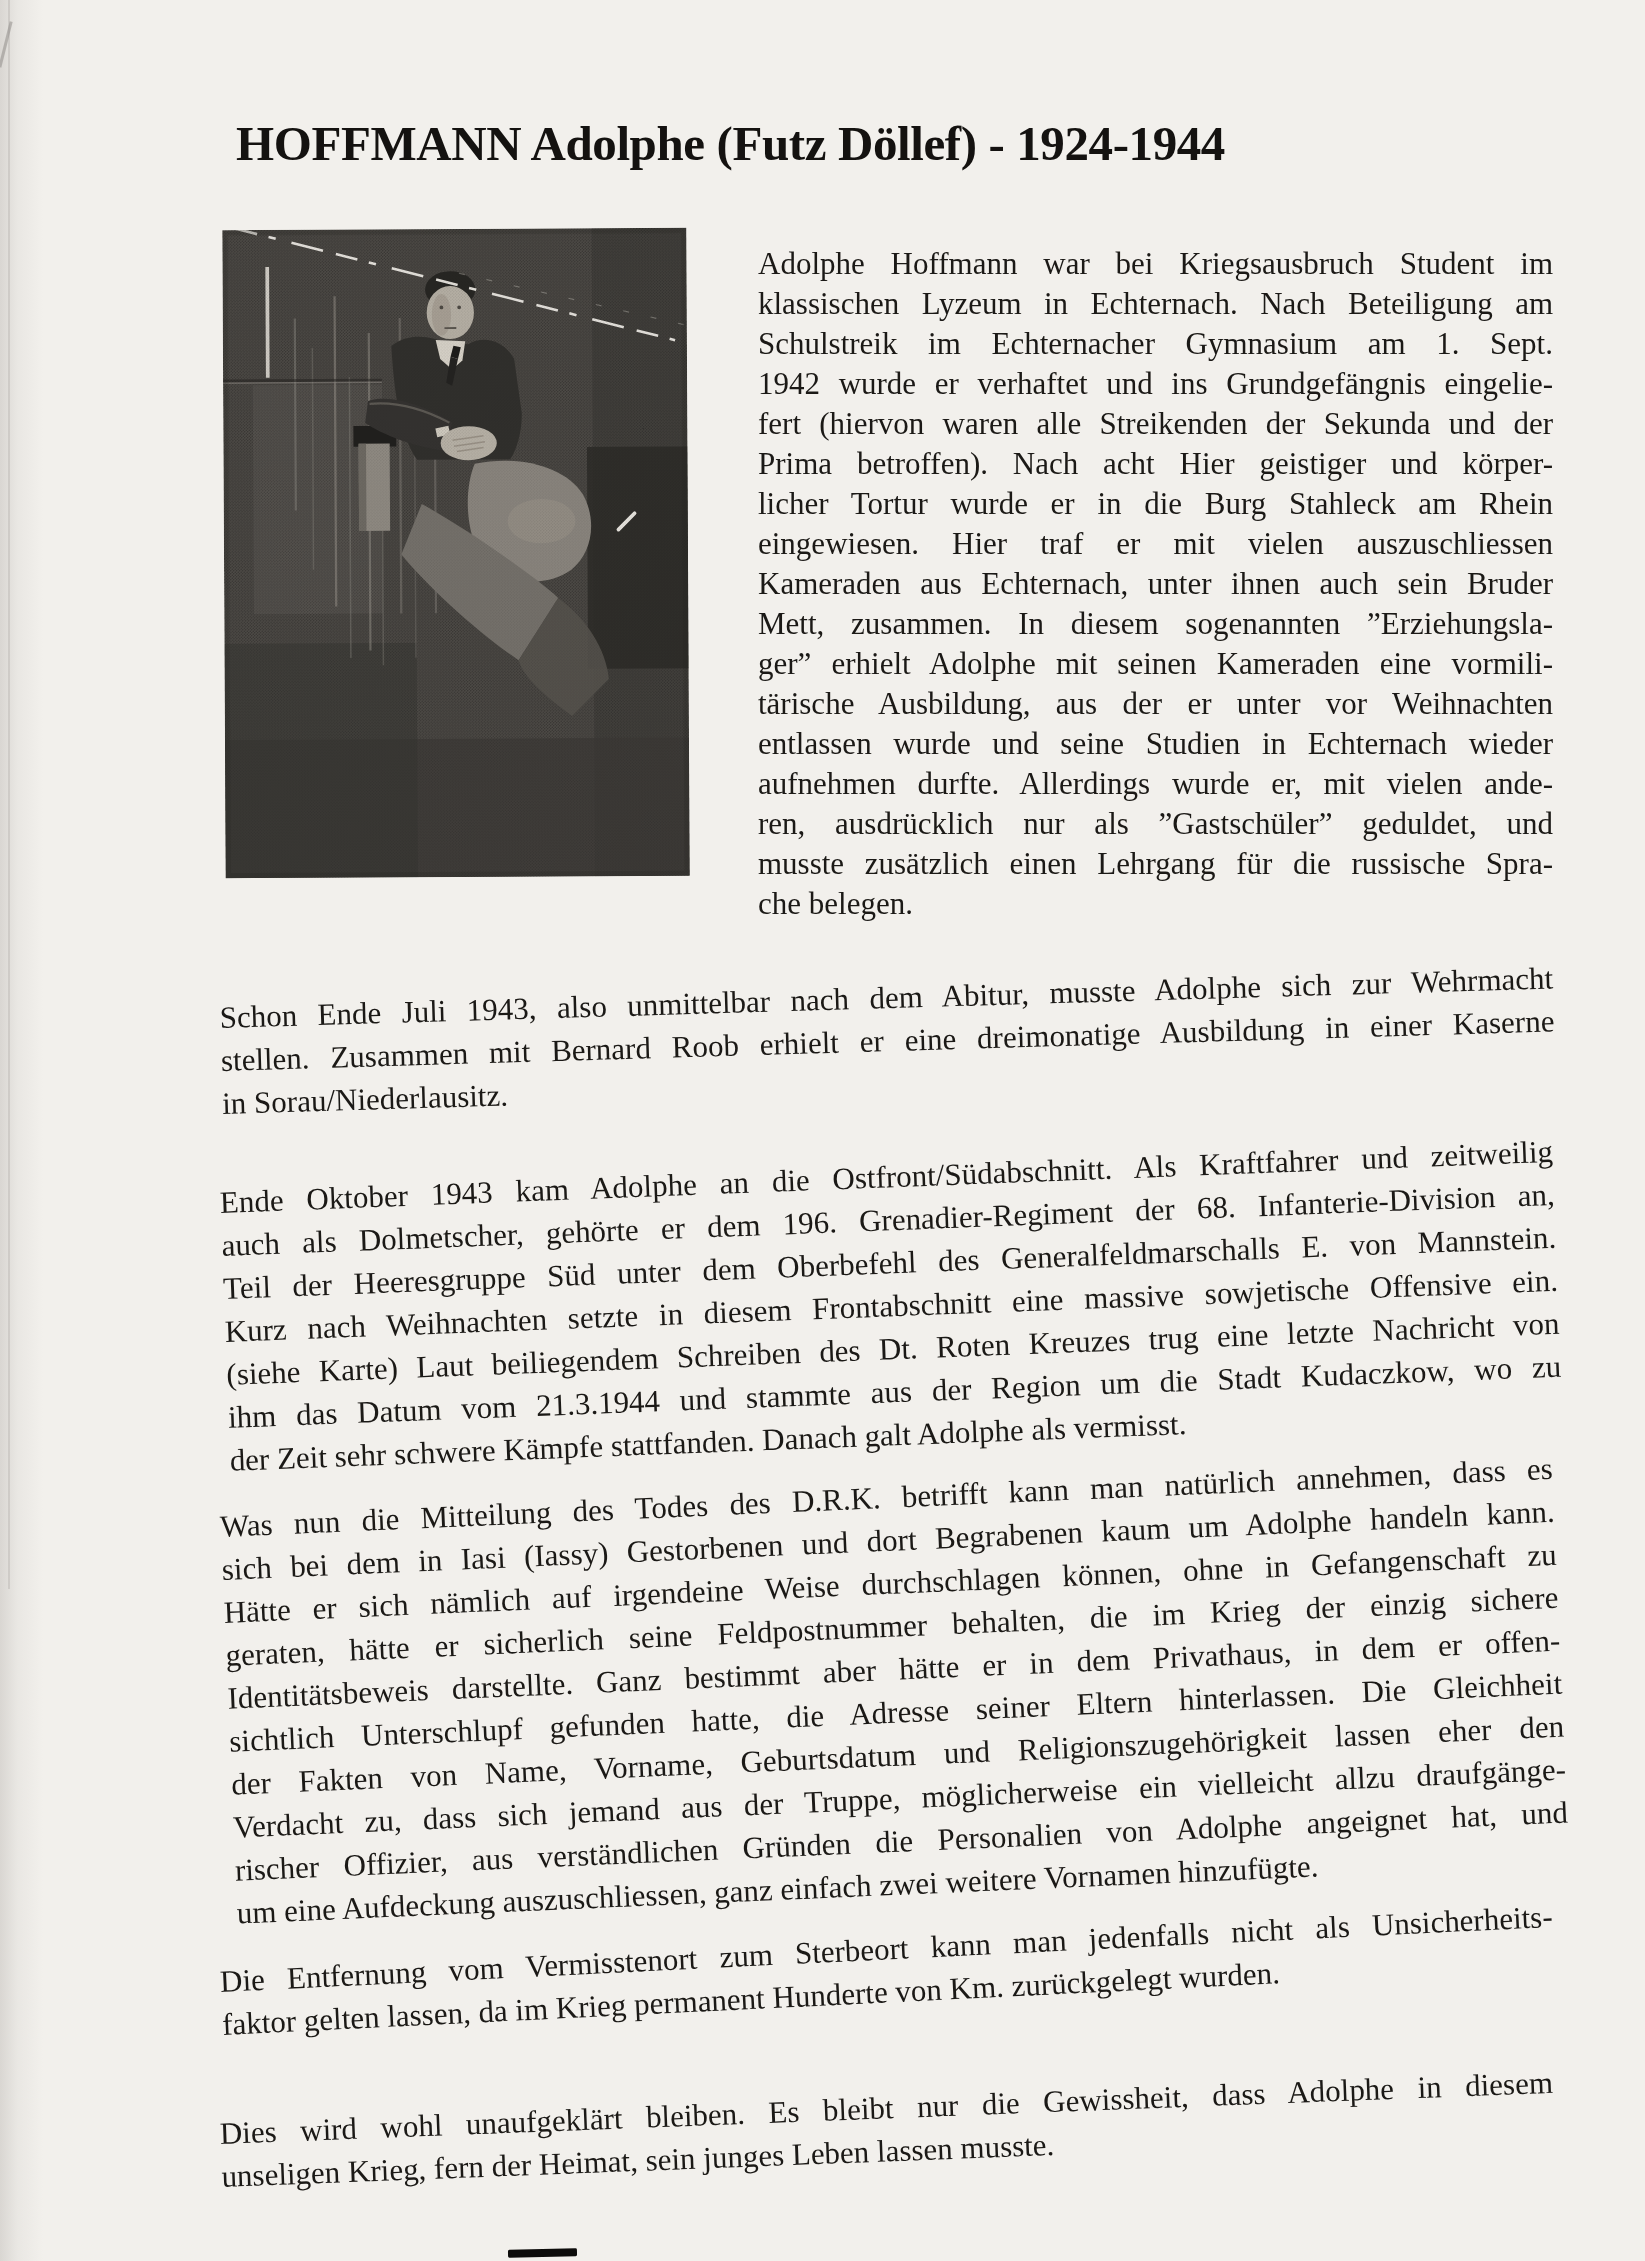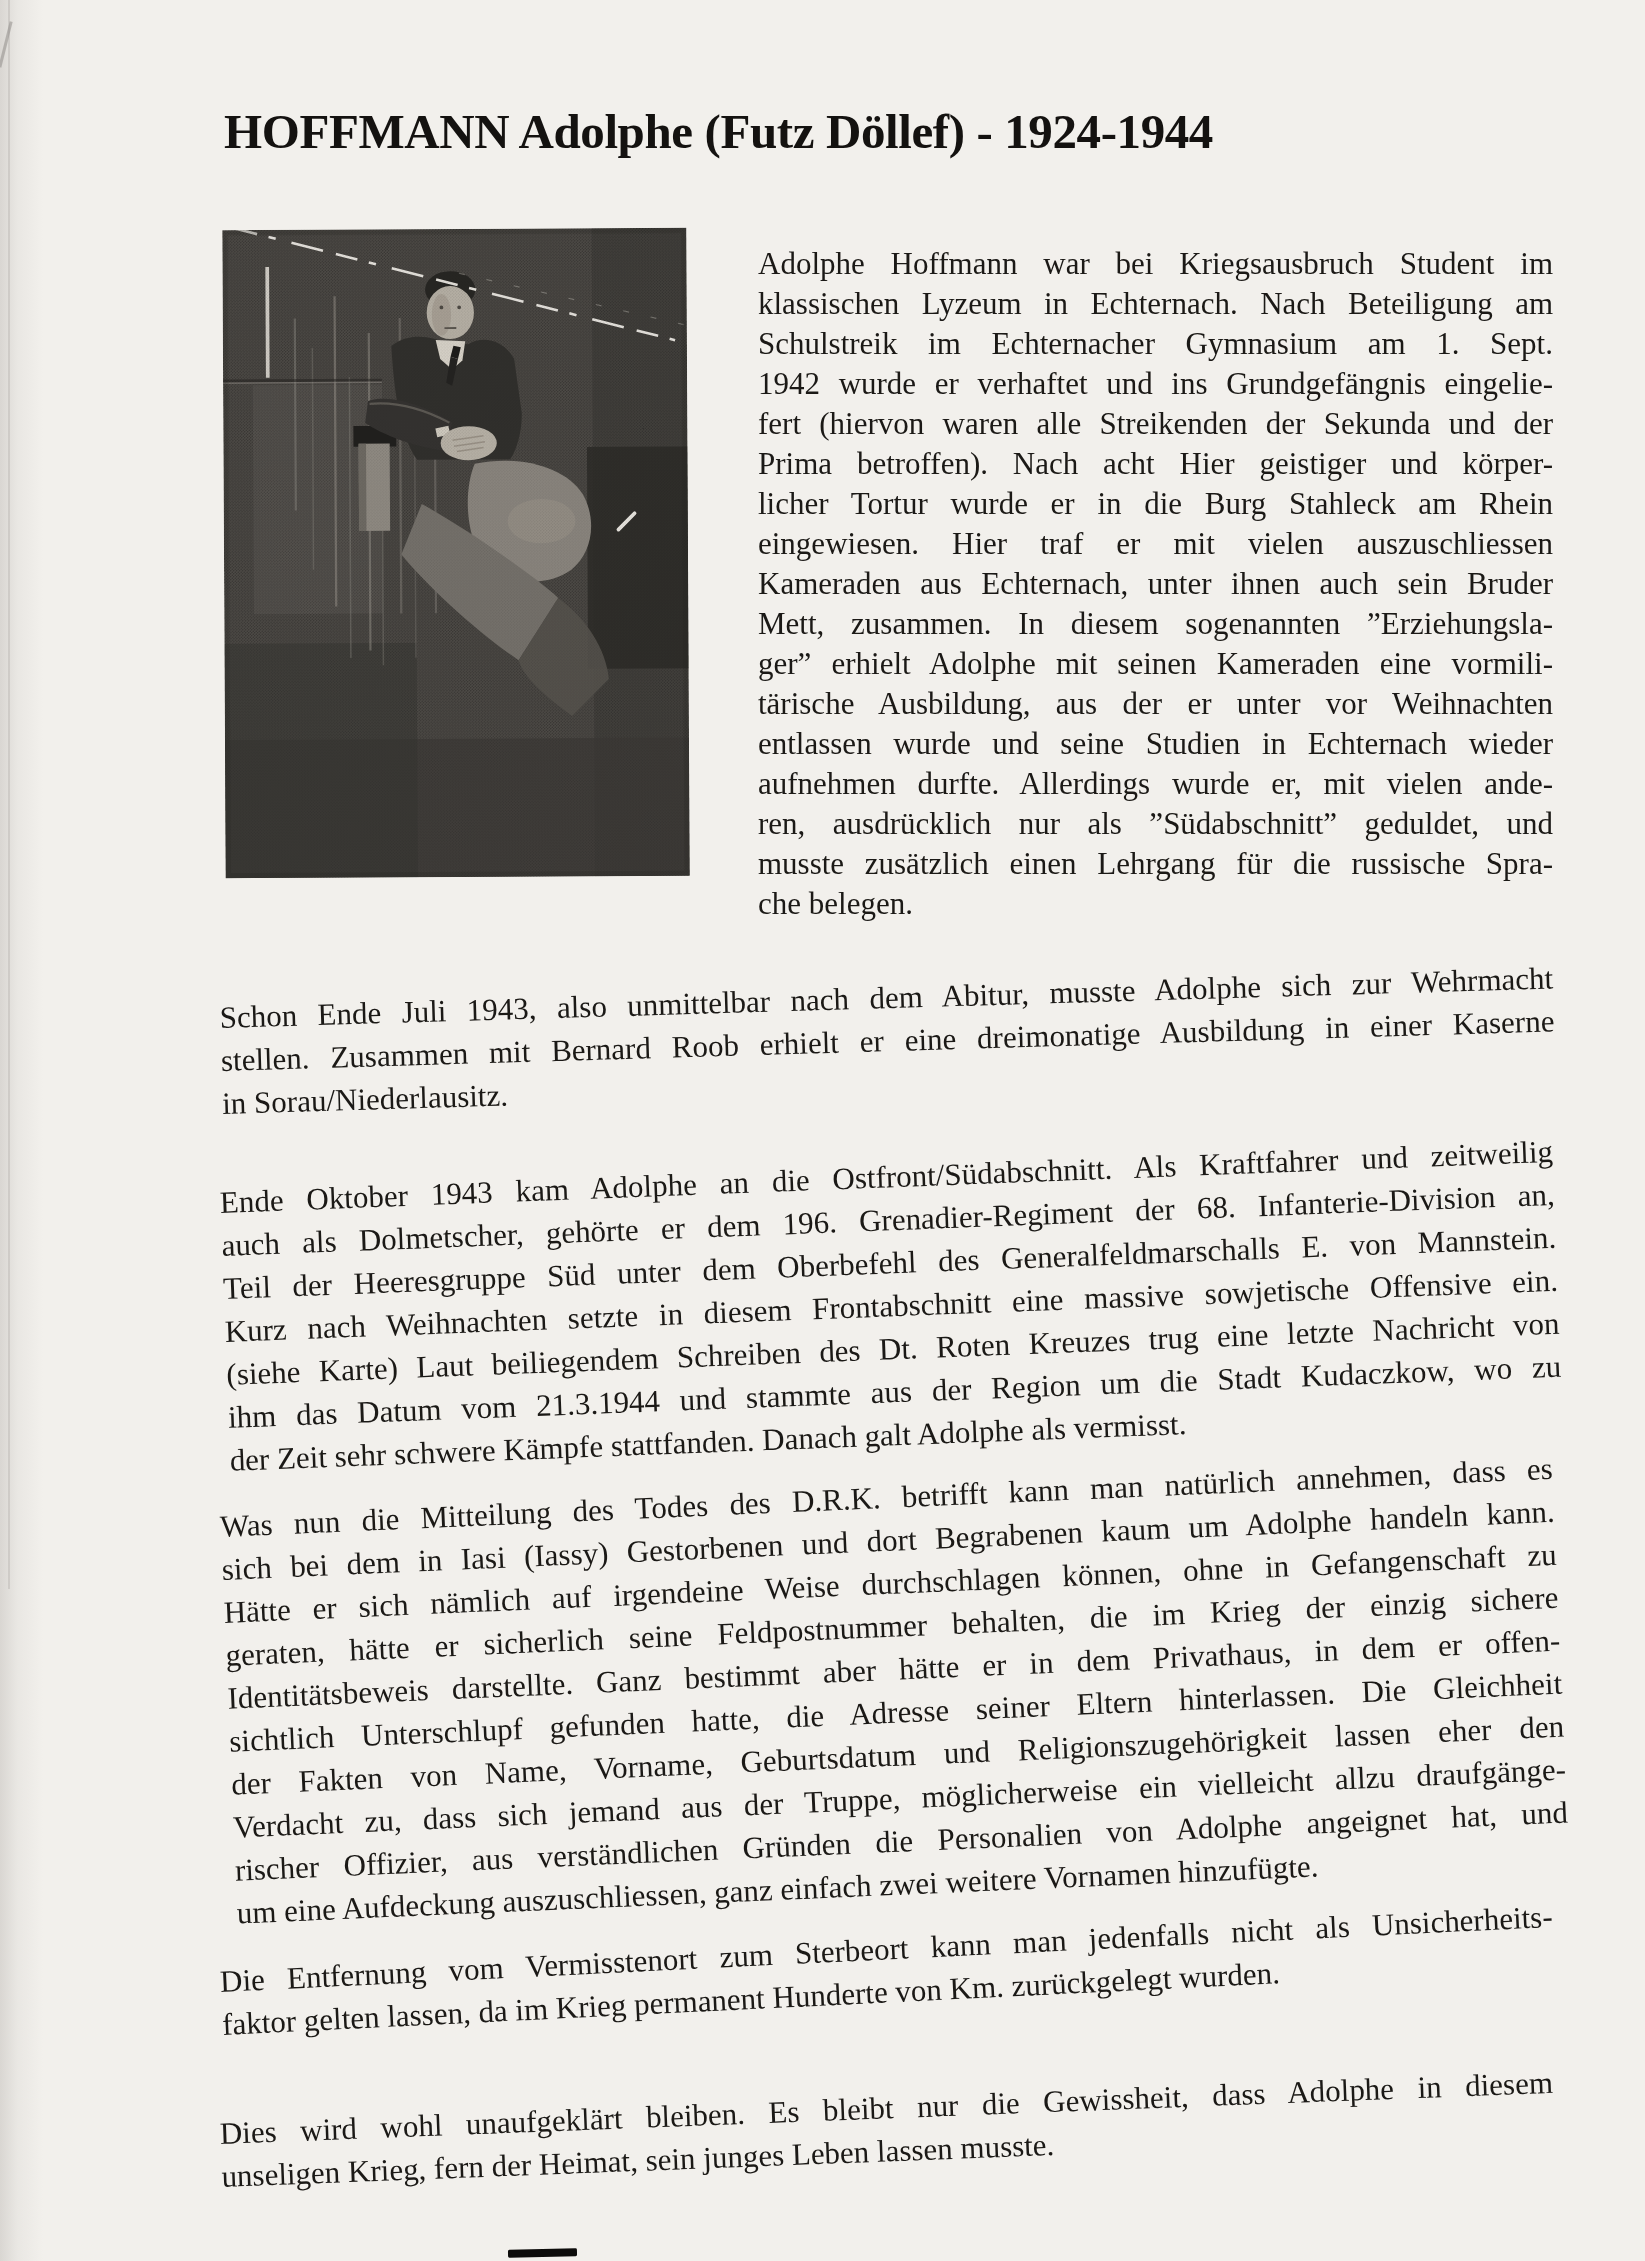--- a/index.html
+++ b/index.html
@@ -27,21 +27,21 @@
   .corner-mark {
     position: absolute; left: 4.4px; top: 21px; width: 3px; height: 47px;
     background: #8f8d89; opacity: .55; transform: rotate(14deg);
   }
   .bottom-mark {
     position: absolute; left: 508px; top: 2249px; width: 69px; height: 8.1px;
     background: #0d0c0b; border-radius: 1.5px; transform: rotate(-1.2deg);
   }
   
   .title {
-    position: absolute; left: 224px; top: 103px; margin: 0;
+    position: absolute; left: 224px; top: 103px; margin: 12px;
     font-size: 49px; font-weight: bold; letter-spacing: -0.4px;
     color: #141210; white-space: nowrap;
   }
   
   .photo {
     position: absolute; left: 224px; top: 229px; width: 464px; height: 648px;
     margin: 0; transform: rotate(-0.3deg);
   }
   .photo svg { display: block; width: 100%; height: 100%; }
   
@@ -166,21 +166,21 @@
       <div class="tline">fert (hiervon waren alle Streikenden der Sekunda und der</div>
       <div class="tline">Prima betroffen). Nach acht Hier geistiger und körper-</div>
       <div class="tline">licher Tortur wurde er in die Burg Stahleck am Rhein</div>
       <div class="tline">eingewiesen. Hier traf er mit vielen auszuschliessen</div>
       <div class="tline">Kameraden aus Echternach, unter ihnen auch sein Bruder</div>
       <div class="tline">Mett, zusammen. In diesem sogenannten ”Erziehungsla-</div>
       <div class="tline">ger” erhielt Adolphe mit seinen Kameraden eine vormili-</div>
       <div class="tline">tärische Ausbildung, aus der er unter vor Weihnachten</div>
       <div class="tline">entlassen wurde und seine Studien in Echternach wieder</div>
       <div class="tline">aufnehmen durfte. Allerdings wurde er, mit vielen ande-</div>
-      <div class="tline">ren, ausdrücklich nur als ”Südabschnitt” geduldet, und</div>
+      <div class="tline">ren, ausdrücklich nur als ”Gastschüler” geduldet, und</div>
       <div class="tline">musste zusätzlich einen Lehrgang für die russische Spra-</div>
       <div class="tline">che belegen.</div>
     </section>
 
   <section class="para para2">
       <div class="tline">Schon Ende Juli 1943, also unmittelbar nach dem Abitur, musste Adolphe sich zur Wehrmacht</div>
       <div class="tline">stellen. Zusammen mit Bernard Roob erhielt er eine dreimonatige Ausbildung in einer Kaserne</div>
       <div class="tline">in Sorau/Niederlausitz.</div>
     </section>
   <section class="para para3">

